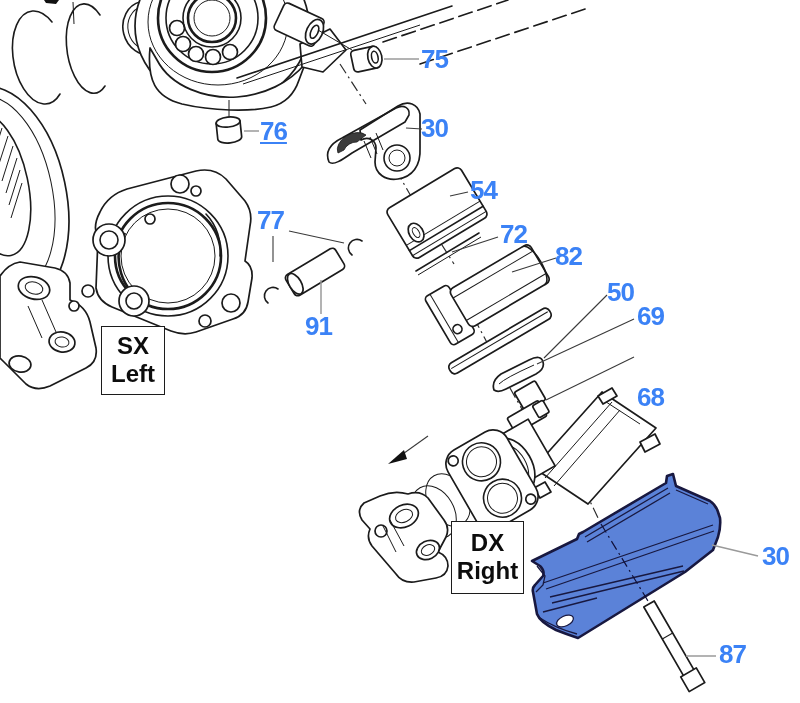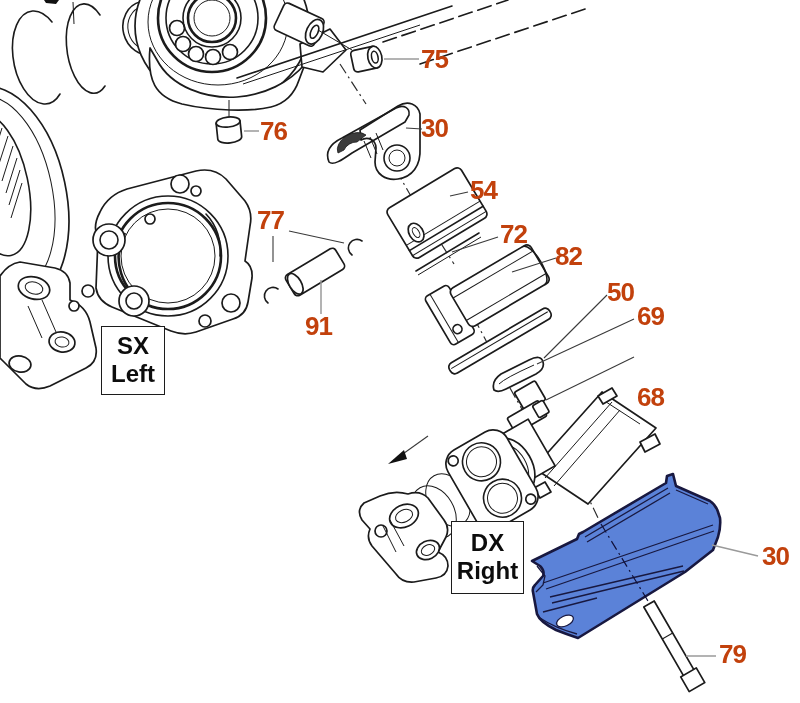--- a/index.html
+++ b/index.html
@@ -3,21 +3,21 @@
 <meta charset="utf-8">
 <style>
   html,body{margin:0;padding:0;background:#fff;}
   #stage{
     position:relative;width:800px;height:703px;background:#ffffff;overflow:hidden;
     font-family:"Liberation Sans", sans-serif;
   }
   #art{position:absolute;left:0;top:0;}
   .part-label{
     position:absolute;font-weight:bold;font-size:26px;letter-spacing:-1px;
-    color:#c2410c;white-space:nowrap;line-height:1;
+    color:#3b82f6;white-space:nowrap;line-height:1;
   }
   .side-box{
     position:absolute;border:1.6px solid #1c1c1c;background:#fff;
     display:flex;flex-direction:column;align-items:center;justify-content:center;
     font-weight:bold;color:#0d0d0d;text-align:center;
   }
   .side-box .l1{font-size:24px;line-height:1.15;}
   .side-box .l2{font-size:24px;line-height:1.25;}
   
   .ln{stroke:#1b1b1b;fill:none;stroke-width:1.6;stroke-linejoin:round;stroke-linecap:round;}
@@ -303,31 +303,31 @@
     <g transform="translate(649,604) rotate(60)">
       <rect class="pt" x="0" y="-6" width="81" height="12" stroke-width="1.7"></rect>
       <path class="thin" d="M37,-6 L37,6"></path>
       <rect class="pt" x="79" y="-9" width="17" height="18" stroke-width="1.7"></rect>
     </g>
     <path class="gleader" d="M686,656 L716,656"></path>
   </g>
 
 </svg>
 
-<div class="part-label" style="left:719px;top:641px;">79</div>
+<div class="part-label" style="left:719px;top:641px;">87</div>
 <div class="part-label" style="left:762px;top:543px;">30</div>
 <div class="part-label" style="left:637px;top:341px;margin-top:43px;">68</div>
 <div class="part-label" style="left:637px;top:303px;">69</div>
 <div class="part-label" style="left:607px;top:279px;">50</div>
 <div class="part-label" style="left:555px;top:243px;">82</div>
 <div class="part-label" style="left:500px;top:221px;">72</div>
 <div class="part-label" style="left:470px;top:177px;">54</div>
 <div class="part-label" style="left:421px;top:115px;">30</div>
 <div class="part-label" style="left:421px;top:46px;">75</div>
-<div class="part-label" style="left:260px;top:118px;">76</div>
+<div class="part-label" style="left:260px;top:118px;text-decoration:underline;">76</div>
 <div class="part-label" style="left:257px;top:207px;">77</div>
 <div class="part-label" style="left:305px;top:313px;">91</div>
 
 <div class="side-box" style="left:101px;top:326px;width:62px;height:67px;">
   <div class="l1">SX</div>
   <div class="l2">Left</div>
 </div>
 <div class="side-box" style="left:451px;top:521px;width:71px;height:71px;">
   <div class="l1">DX</div>
   <div class="l2">Right</div>

